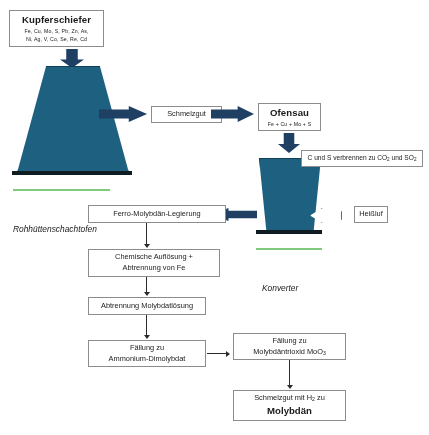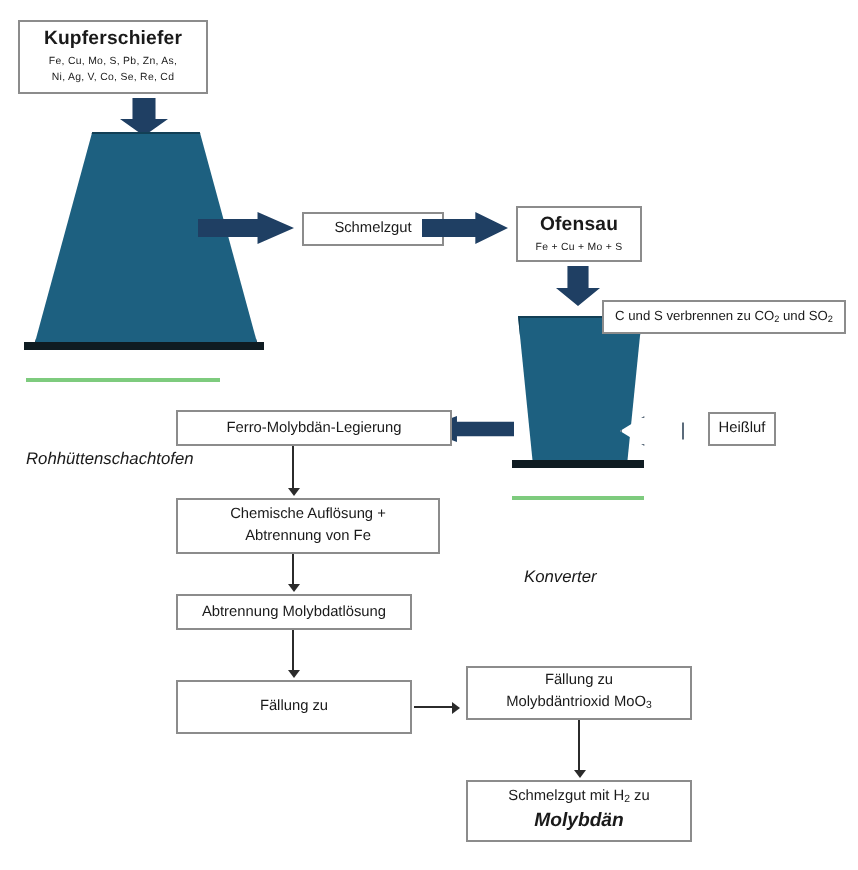--- a/index.html
+++ b/index.html
@@ -25,21 +25,21 @@
     justify-content:center;
     text-align:center;
     font-size:7.4px;
     line-height:1.45;
     color:#1a1a1a;
     padding:2px 3px;
   }
   .box .ttl{font-weight:bold;font-size:9.6px;letter-spacing:.1px;}
   .box .sub{font-size:5.2px;letter-spacing:.15px;margin-top:1px;color:#1a1a1a;}
   .box .l{display:block;}
-  .box .big{font-weight:bold;font-size:9.6px;font-style:italic;}
+  .box .big{font-weight:bold;font-size:9.6px;}
   sub{font-size:.7em;vertical-align:-.22em;}
 
   
   .furnace{
     position:absolute;
     background:#1d6080;
     border:1px solid #123f55;
   }
   .shaft{
     
@@ -151,20 +151,21 @@
 
   <div class="box" style="left:88px;top:297px;width:118px;height:18px;">
     <span>Abtrennung Molybdatlösung</span>
   </div>
 
   <div class="tline" style="left:146px;top:315px;width:1.4px;height:21px;"></div>
   <div class="thead-down" style="left:143.5px;top:335px;"></div>
 
   <div class="box" style="left:88px;top:340px;width:118px;height:27px;">
     <span class="l">Fällung zu</span>
+    <span class="l">Ammonium-Dimolybdat</span>
   </div>
 
   <div class="tline" style="left:207px;top:353px;width:20px;height:1.4px;"></div>
   <div class="thead-right" style="left:226px;top:350.5px;"></div>
 
   <div class="box" style="left:233px;top:333px;width:113px;height:27px;">
     <span class="l">Fällung zu</span>
     <span class="l"><span>Molybdäntrioxid MoO</span><sub>3</sub></span>
   </div>
 

